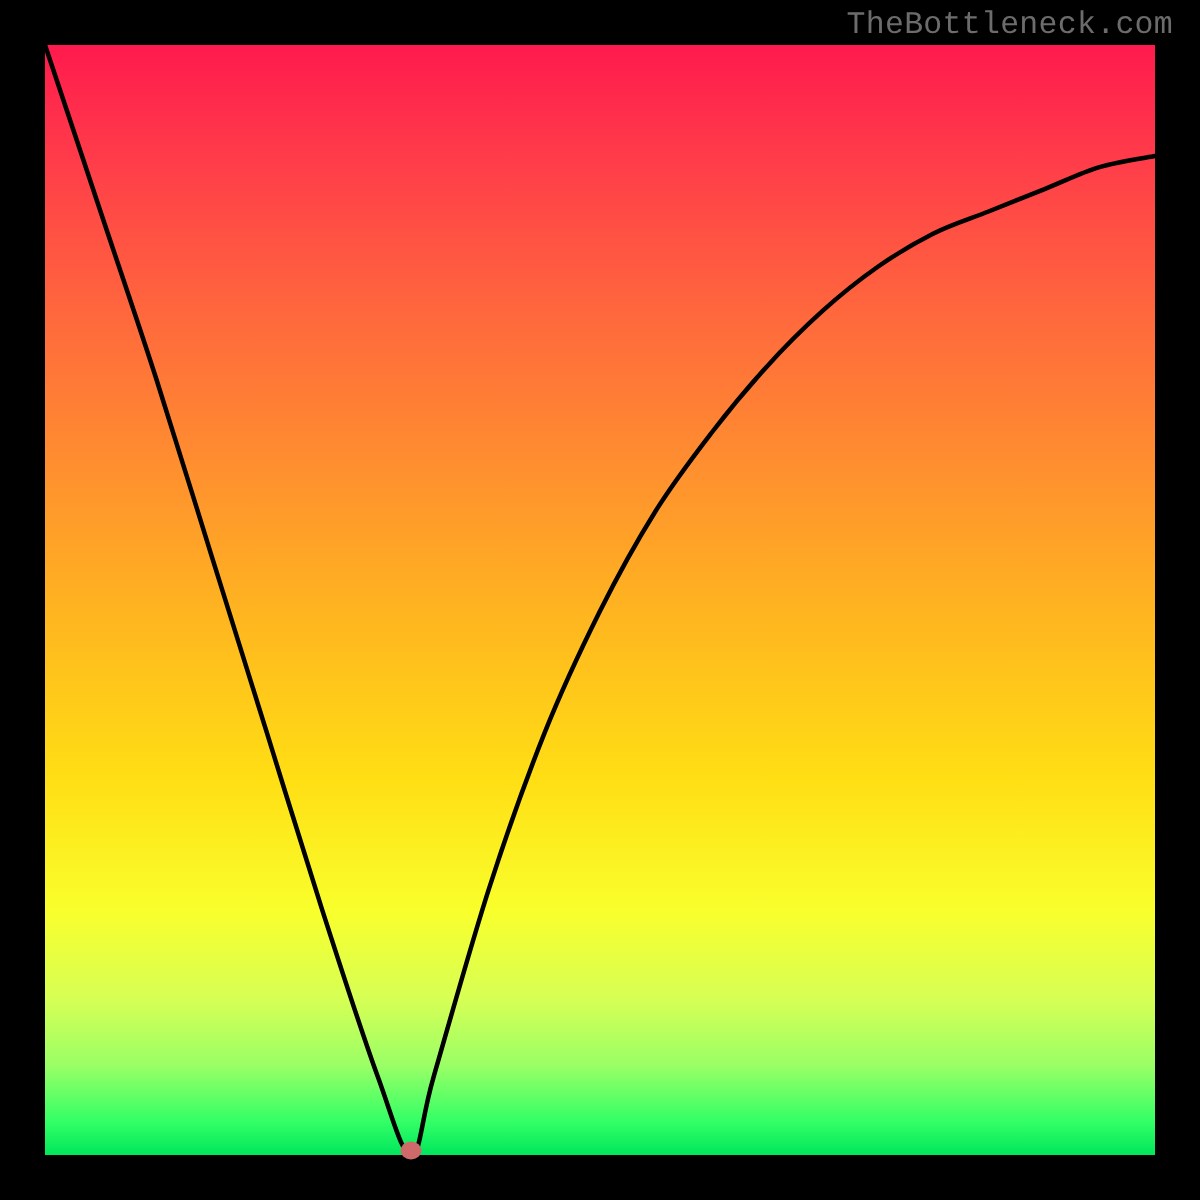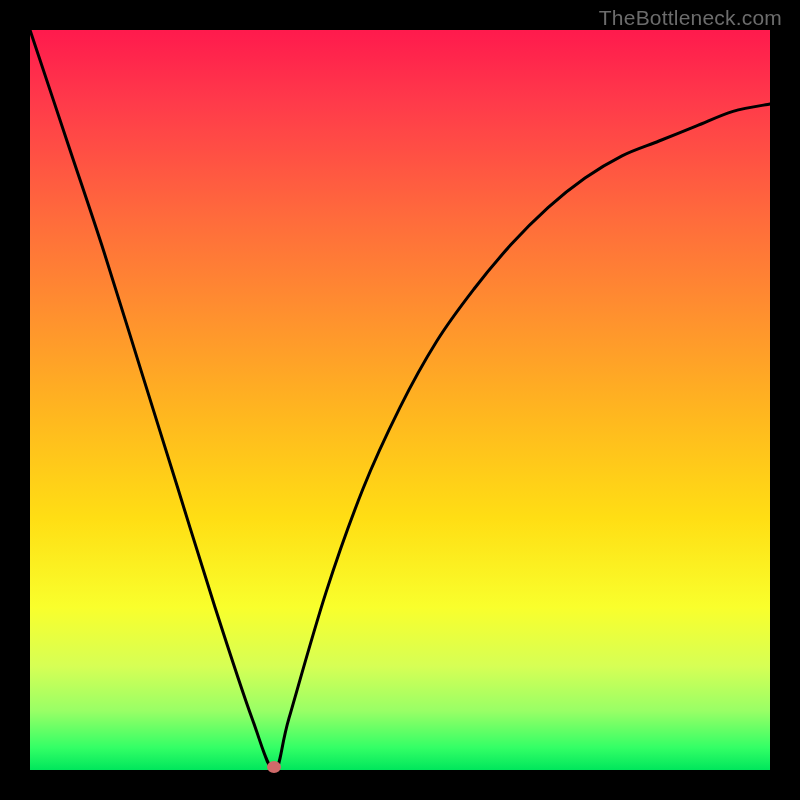--- a/index.html
+++ b/index.html
@@ -38,20 +38,21 @@
       #33ff66 97%,
       #00e65c 100%);
   }
   .watermark {
     position: absolute;
     top: 6px;
     right: 18px;
     color: #6c6c6c;
     font-size: 21px;
     letter-spacing: 0.2px;
+    font-family: Liberation Mono, monospace;
   }
   svg.curve {
     position: absolute;
     top: 0;
     left: 0;
     width: 740px;
     height: 740px;
     overflow: visible;
   }
   .min-dot {

